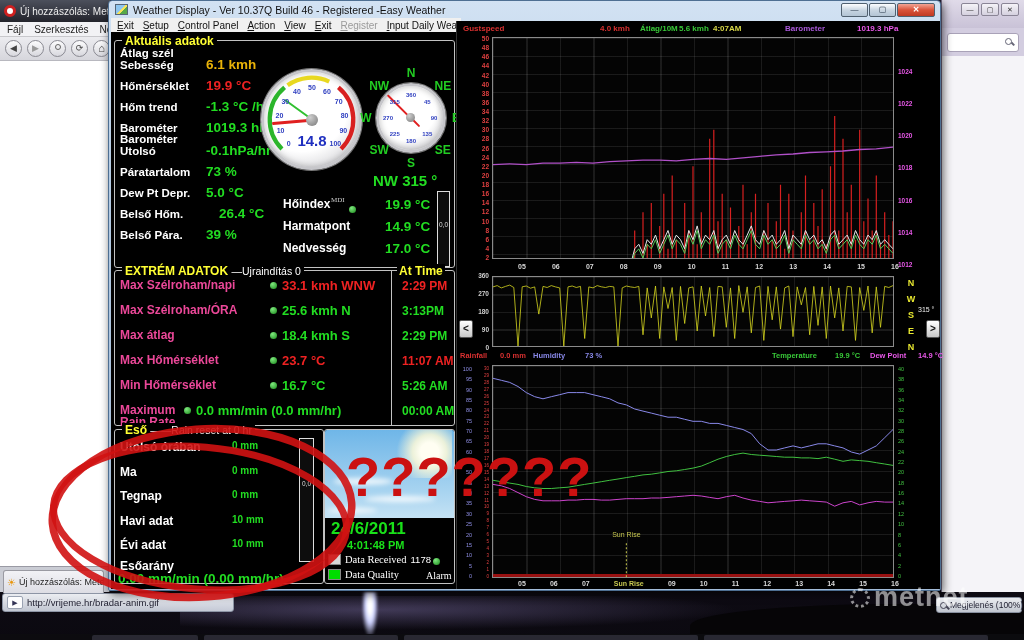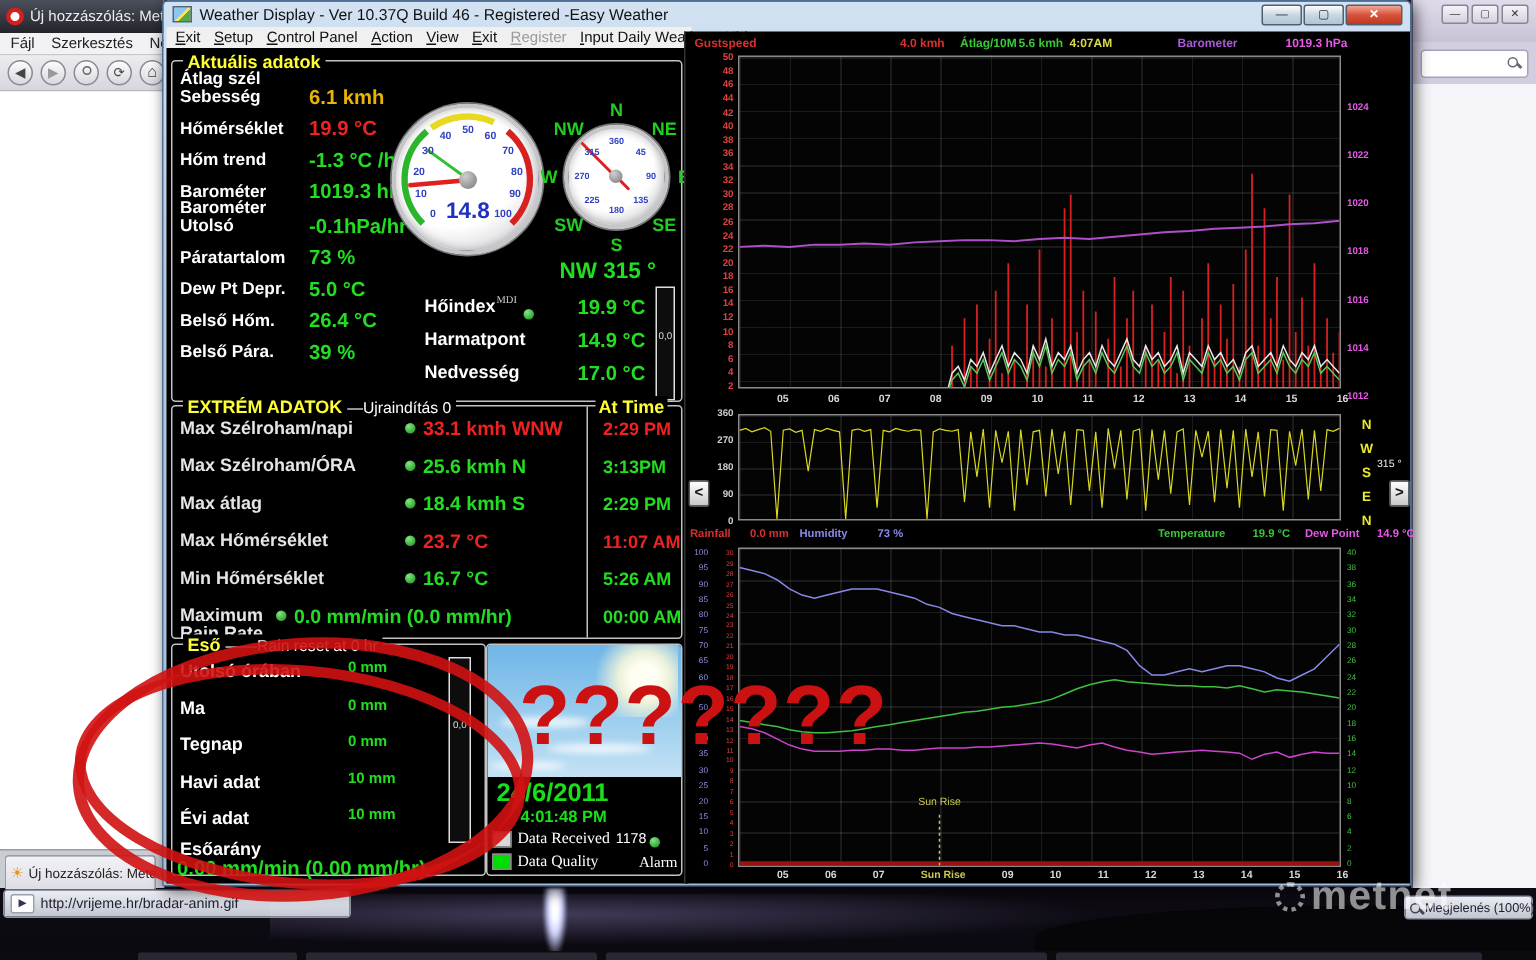--- a/index.html
+++ b/index.html
@@ -122,21 +122,21 @@
 .slabel{width:102px;color:#fff;font-weight:bold;font-size:12px}
 .sval{font-size:13.5px;font-weight:bold;color:#22dd22}
 .vbar{position:absolute;border:1px solid #ddd;background:#0d0d0d}
 #curBar{left:322px;top:150px;width:13px;height:76px}
 #curBarLbl{left:324px;top:180px;font-size:6.5px;color:#ddd}
 
 
 #extPanel{left:3px;top:238px;width:341px;height:156px}
 #extRows{position:absolute;left:5px;top:8px;width:330px}
 .erow{display:flex;align-items:flex-start;min-height:25px;position:relative}
-.elabel{width:150px;color:#e5e5e5;font-weight:bold;font-size:12px;line-height:12px;flex:none}
+.elabel{width:150px;color:#ec4899;font-weight:bold;font-size:12px;line-height:12px;flex:none}
 .erow:last-child .elabel{width:64px}
 .erow:last-child{min-height:20px}
 .edot{width:7px;height:7px;border-radius:50%;background:radial-gradient(circle at 35% 30%,#7fe87f,#1a8a1a);margin:3px 5px 0 0;flex:none}
 .eval{font-size:13px;font-weight:bold;line-height:13px}
 .etime{position:absolute;left:282px;top:0;font-size:12px;font-weight:bold;white-space:nowrap}
 #extVline{position:absolute;left:276px;top:0;bottom:0;width:1px;background:#c2c2c2}
 #atTime{position:absolute;left:282px;top:-7px;background:#000;padding:0 2px;color:#ffff33;font-size:12px;font-weight:bold}
 
 
 #rainPanel{left:3px;top:397px;width:210px;height:155px}
@@ -327,21 +327,21 @@
           <div class="crow">
             <span class="clabel">Páratartalom</span>
             <span class="cval" style="color: rgb(34, 221, 34);">73 %</span>
           </div>
           <div class="crow">
             <span class="clabel">Dew Pt Depr.</span>
             <span class="cval" style="color: rgb(34, 221, 34);">5.0 °C</span>
           </div>
           <div class="crow">
             <span class="clabel">Belső Hőm.</span>
-            <span class="cval" style="color: rgb(34, 221, 34);">26.4 °C</span>
+            <span class="cval" style="color: rgb(34, 221, 34); margin-left: 13px;">26.4 °C</span>
           </div>
           <div class="crow">
             <span class="clabel">Belső Pára.</span>
             <span class="cval" style="color: rgb(34, 221, 34);">39 %</span>
           </div>
         </div>
       <div class="gface" id="windFace">
         <svg width="95" height="95" viewBox="0 0 100 100">
           <path d="M18.9 81.1 A44 44 0 0 1 21.7 16.3" stroke="#2bb52b" stroke-width="4.5" fill="none"></path>
           <path d="M24.8 14 A44 44 0 0 1 68.6 10.1" stroke="#e8d820" stroke-width="4.5" fill="none"></path>

